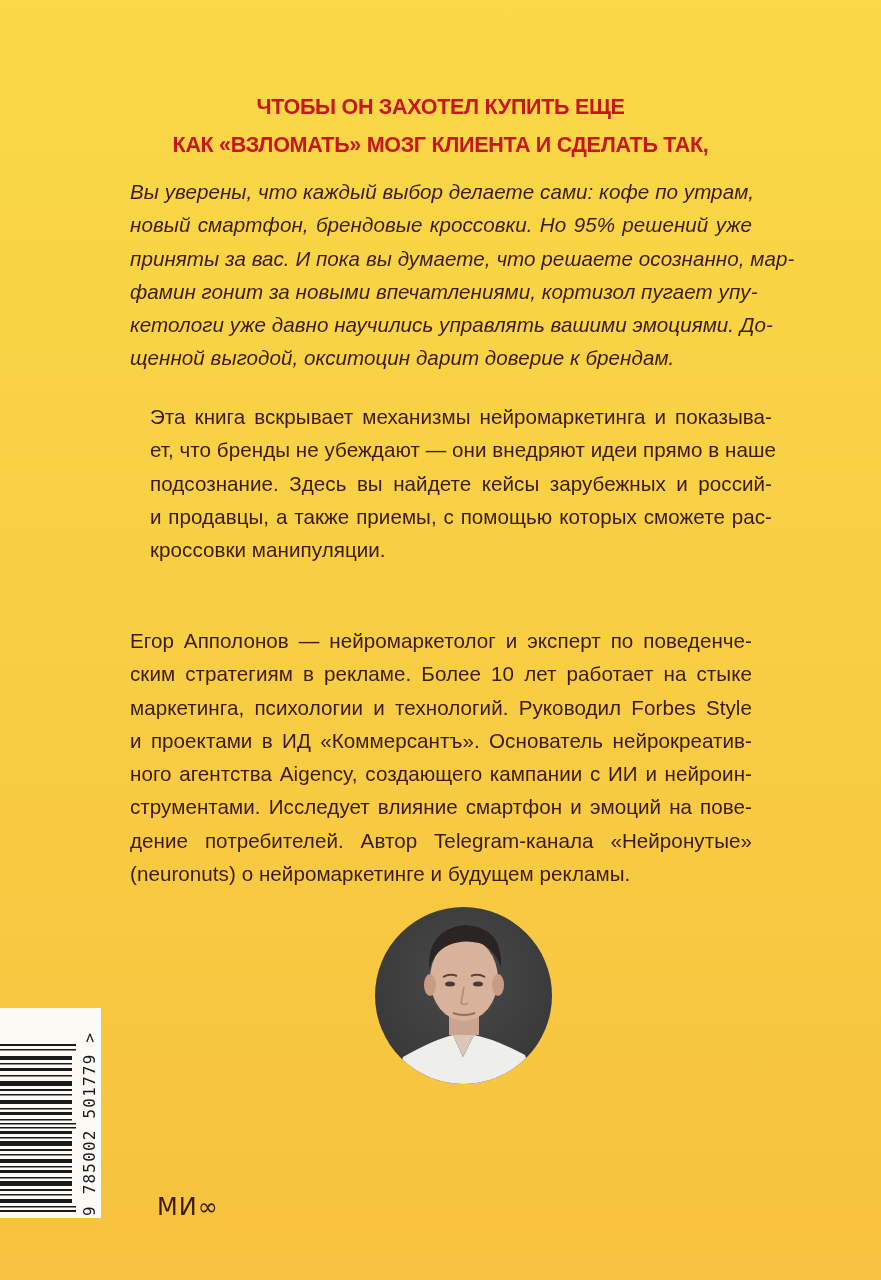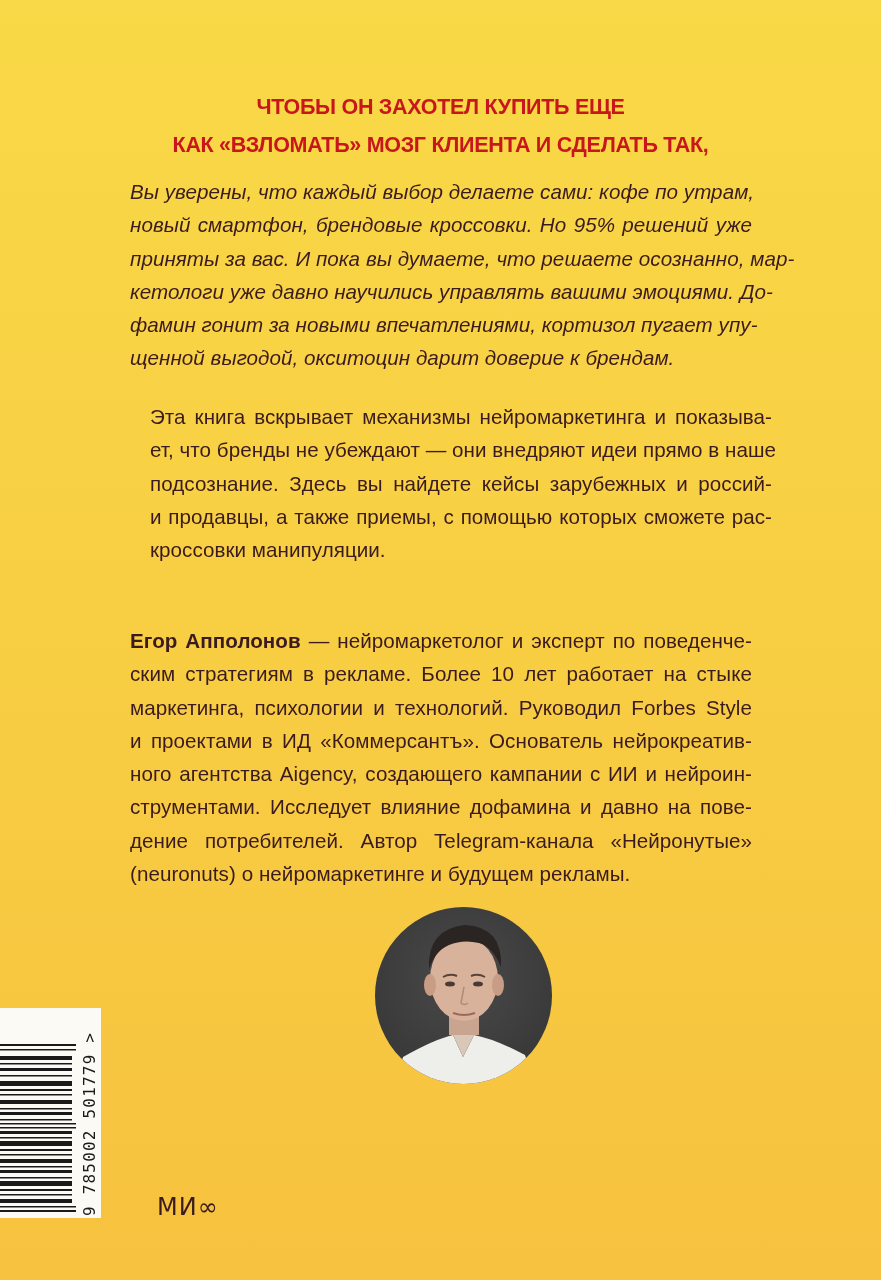--- a/index.html
+++ b/index.html
@@ -18,21 +18,21 @@
     .body-text {
       position: absolute; left: 130px; width: 622px;
       color: #3a1b1f; font-size: 20.6px; line-height: 33.3px;
       letter-spacing: 0.05px;
     }
     .body-text .line { white-space: nowrap; text-align: justify; text-align-last: justify; display: block; }
     .body-text .line.last { text-align-last: left; }
     #p1 { top: 175px; font-style: italic; }
     #p2 { top: 400px; margin-left: 20px; }
     #p3 { top: 624px; }
-    .author-name { font-weight: bold; }
+    .author-name { font-weight: normal; }
     .photo {
       position: absolute; left: 375px; top: 907px; width: 177px; height: 177px;
       border-radius: 50%; overflow: hidden;
       background: radial-gradient(circle at 50% 40%, #4a4a4a 0%, #3c3c3c 60%, #333 100%);
     }
     .barcode {
       position: absolute; left: 0; top: 1008px; width: 101px; height: 210px;
       background: #fbfaf5;
     }
     .barcode .bars { position: absolute; left: 0; top: 36px; width: 76px; height: 168px; }
@@ -59,40 +59,40 @@
 
   <div class="headline">
     <div>ЧТОБЫ ОН ЗАХОТЕЛ КУПИТЬ ЕЩЕ</div>
     <div>КАК «ВЗЛОМАТЬ» МОЗГ КЛИЕНТА И СДЕЛАТЬ ТАК,</div>
   </div>
 
   <div class="body-text" id="p1">
     <span class="line">Вы уверены, что каждый выбор делаете сами: кофе по утрам,</span>
     <span class="line">новый смартфон, брендовые кроссовки. Но 95% решений уже</span>
     <span class="line">приняты за вас. И пока вы думаете, что решаете осознанно, мар-</span>
+    <span class="line">фамин гонит за новыми впечатлениями, кортизол пугает упу-</span>
     <span class="line">кетологи уже давно научились управлять вашими эмоциями. До-</span>
-    <span class="line">фамин гонит за новыми впечатлениями, кортизол пугает упу-</span>
     <span class="line last">щенной выгодой, окситоцин дарит доверие к брендам.</span>
   </div>
 
   <div class="body-text" id="p2">
     <span class="line">Эта книга вскрывает механизмы нейромаркетинга и показыва-</span>
     <span class="line">ет, что бренды не убеждают — они внедряют идеи прямо в наше</span>
     <span class="line">подсознание. Здесь вы найдете кейсы зарубежных и россий-</span>
     <span class="line">и продавцы, а также приемы, с помощью которых сможете рас-</span>
     <span class="line last">кроссовки манипуляции.</span>
   </div>
 
   <div class="body-text" id="p3">
     <span class="line"><span class="author-name">Егор Апполонов</span><span> — нейромаркетолог и эксперт по поведенче-</span></span>
     <span class="line">ским стратегиям в рекламе. Более 10 лет работает на стыке</span>
     <span class="line">маркетинга, психологии и технологий. Руководил Forbes Style</span>
     <span class="line">и проектами в ИД «Коммерсантъ». Основатель нейрокреатив-</span>
     <span class="line">ного агентства Aigency, создающего кампании с ИИ и нейроин-</span>
-    <span class="line">струментами. Исследует влияние дофамина и давно на пове-</span>
+    <span class="line">струментами. Исследует влияние смартфон и эмоций на пове-</span>
     <span class="line">дение потребителей. Автор Telegram-канала «Нейронутые»</span>
     <span class="line last">(neuronuts) о нейромаркетинге и будущем рекламы.</span>
   </div>
 
   <div class="photo">
     <svg width="177" height="177" viewBox="0 0 177 177">
 
       <path d="M20 177 L28 150 Q60 132 78 128 L88 150 L99 128 Q120 132 150 148 L160 177 Z" fill="#eeeeea"></path>
       <path d="M78 128 L88 150 L99 128 L95 120 L82 120 Z" fill="#d9c7b8"></path>
 

